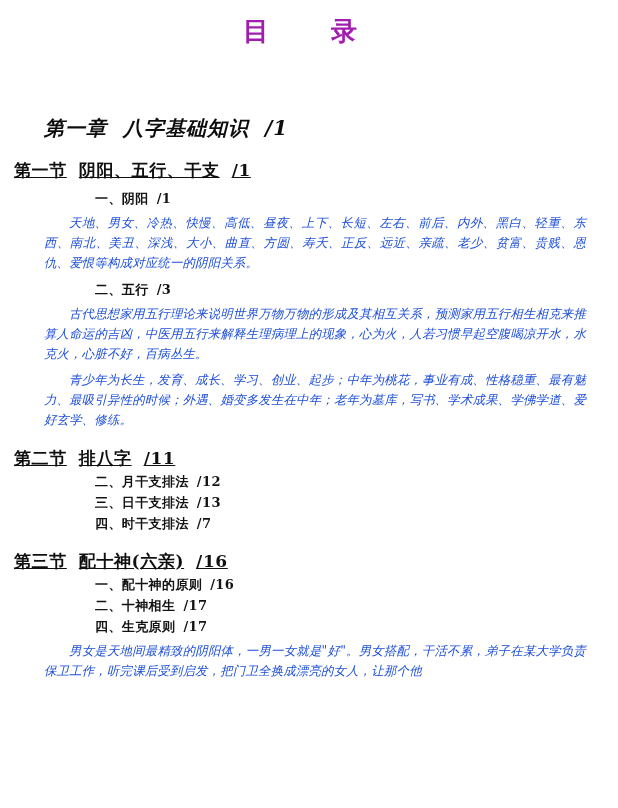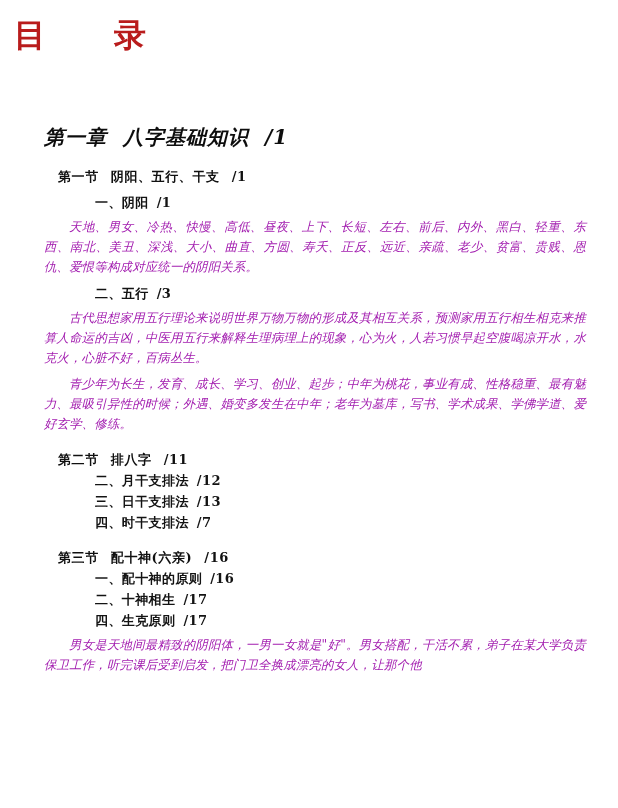--- a/index.html
+++ b/index.html
@@ -16,49 +16,49 @@
     position: relative;
   }
   .page {
     width: 618px;
     height: 808px;
     box-sizing: border-box;
     padding: 0 14px 0 14px;
     position: relative;
   }
   .doc-title {
-    text-align: left;
-    font-size: 32px;
+    text-align: center;
+    font-size: 26px;
     font-weight: bold;
     letter-spacing: 18px;
     margin-top: 14px;
     margin-bottom: 0;
     font-family: "DejaVu Serif", "Liberation Serif", serif;
-    color: #b91c1c;
+    color: #a21caf;
   }
   .chapter-heading {
     font-size: 20px;
     font-weight: bold;
     margin-top: 66px;
     margin-left: 30px;
     letter-spacing: 1px;
     color: #0d0d0d;
     font-style: italic;
   }
   .chapter-heading .ch-gap {
     display: inline-block;
     width: 16px;
   }
   .section-heading {
-    font-size: 13px;
+    font-size: 17px;
     font-weight: bold;
     margin-top: 17px;
-    margin-left: 44px;
     letter-spacing: 0.6px;
     color: #101010;
+    text-decoration: underline;
   }
   .section-heading .s-gap {
     display: inline-block;
     width: 12px;
   }
   .entry {
     font-size: 13px;
     font-weight: bold;
     margin-top: 8px;
     margin-left: 81px;
@@ -71,21 +71,21 @@
   }
   .para {
     font-size: 12.4px;
     line-height: 1.62;
     margin-top: 5px;
     margin-left: 30px;
     margin-right: 18px;
     text-align: justify;
     text-indent: 25px;
     letter-spacing: 0.2px;
-    color: #a21caf;
+    color: #1d4ed8;
     font-style: italic;
   }
   .tight { margin-top: 3px; }
 </style>
 </head>
 <body>
 
 <div class="page">
 
   <div class="doc-title">目　录</div>

